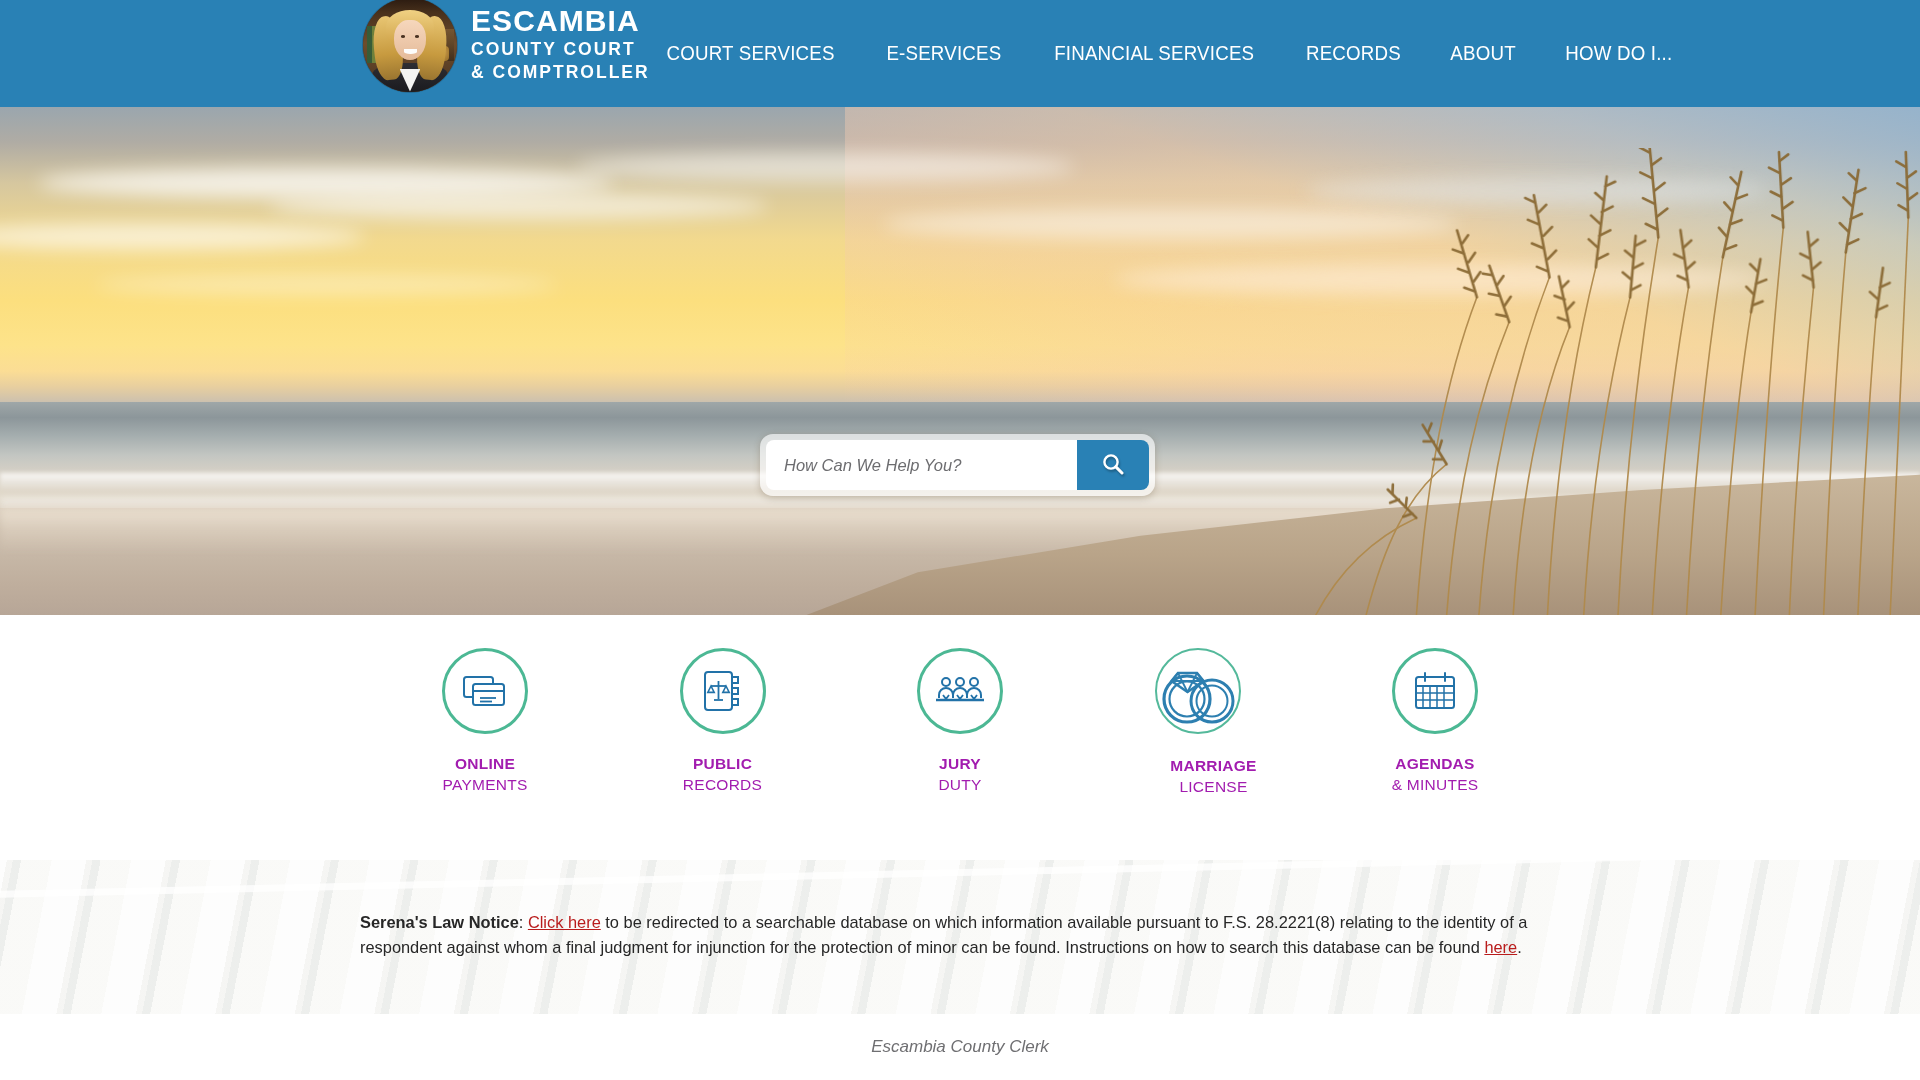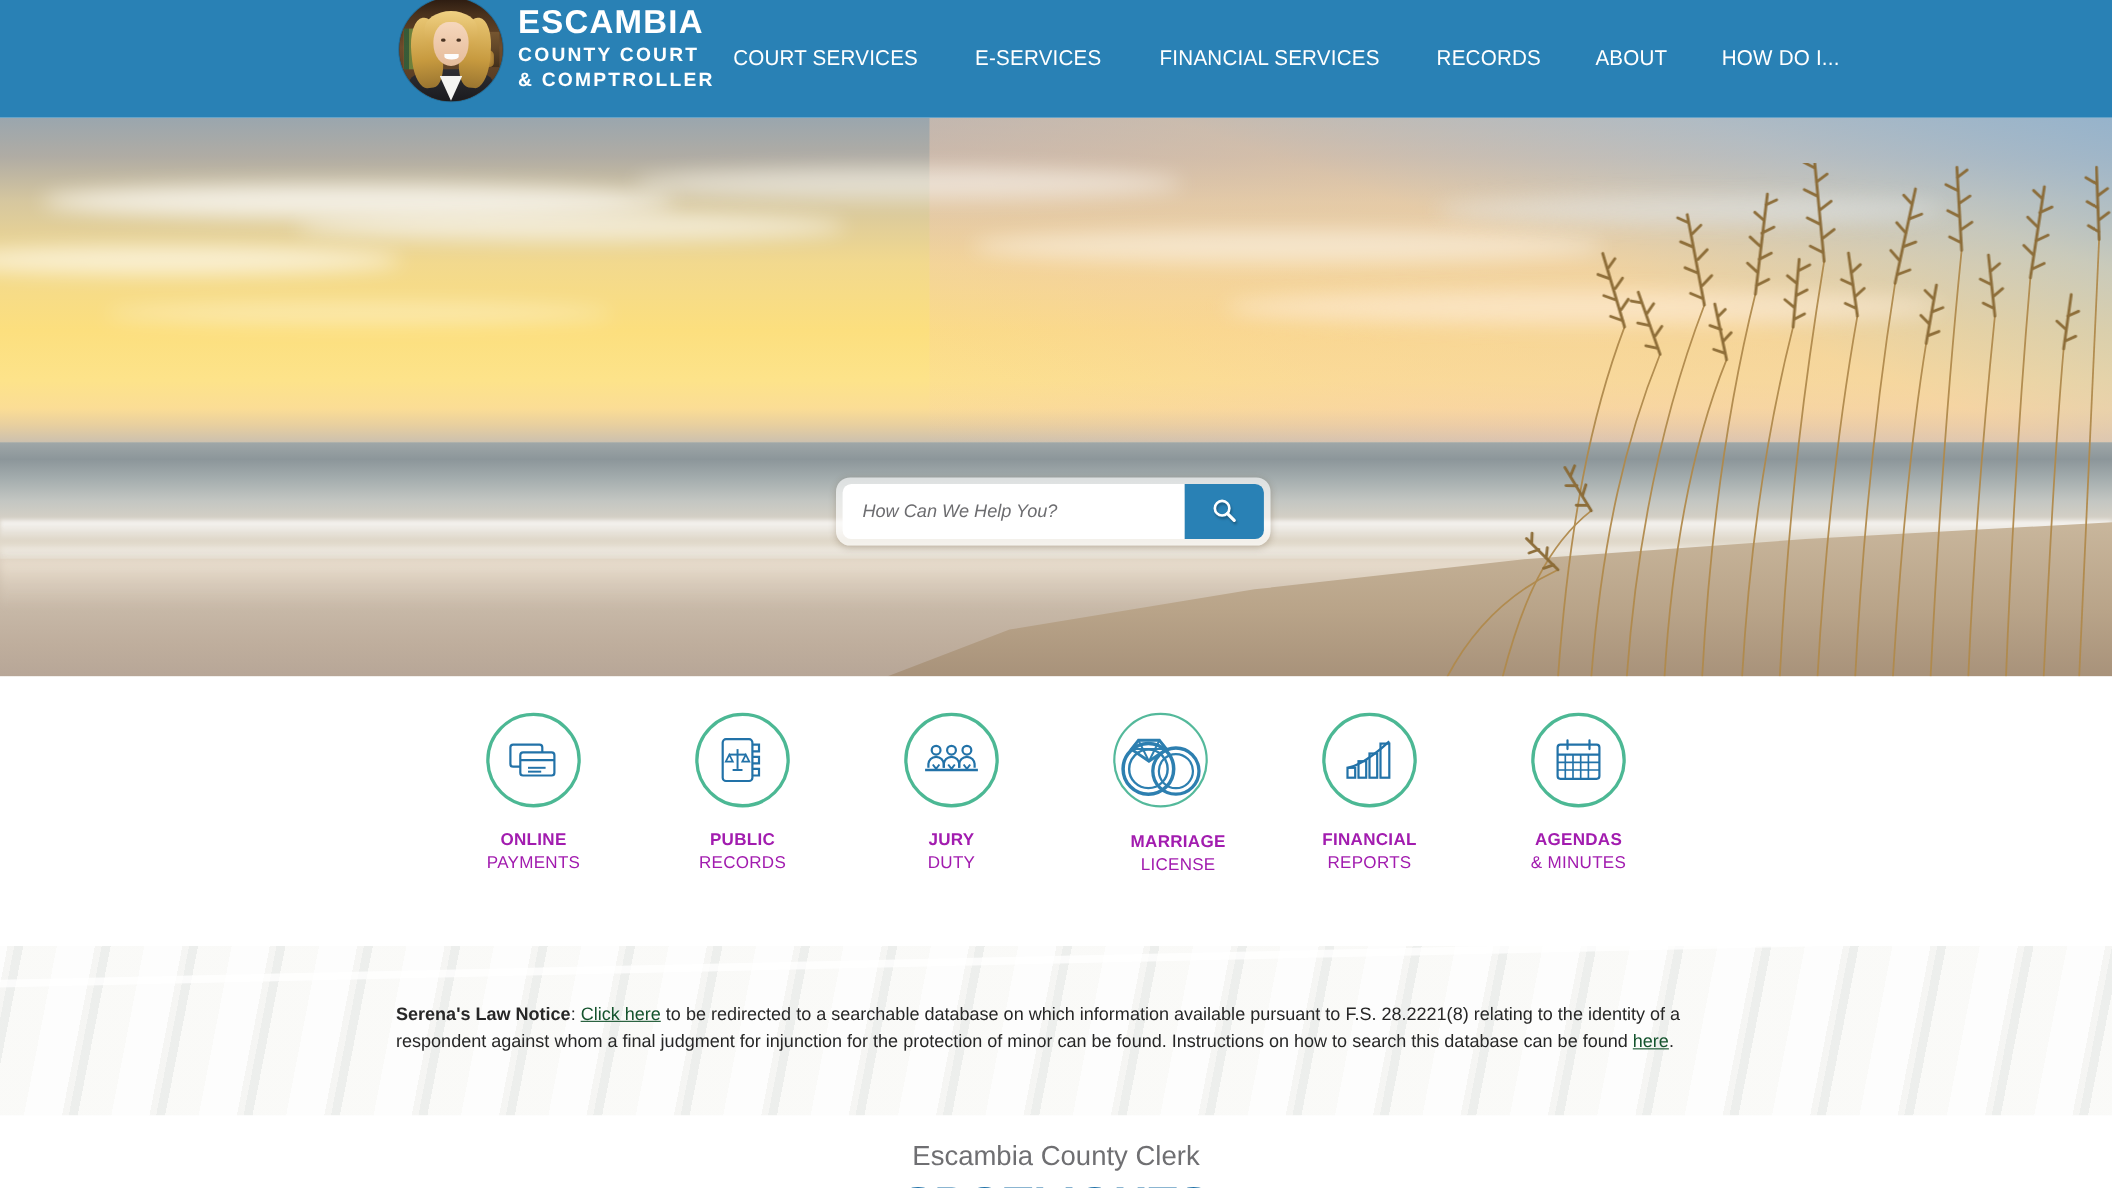--- a/index.html
+++ b/index.html
@@ -288,34 +288,34 @@
   .notice-text {
     position: absolute; left: 50%; transform: translateX(-50%);
     top: 50px; width: 1200px;
     font-size: 16.4px;
     line-height: 1.5;
     color: #272727;
     font-family: "Liberation Sans", sans-serif;
   }
   .notice-text b { font-weight: 700; }
   .notice-link {
-    color: #14532d; text-decoration: underline; cursor: pointer;
+    color: #b91c1c; text-decoration: underline; cursor: pointer;
   }
 
   
   .spotlights {
     position: absolute; top: 1014px; left: 0;
     width: 1920px; height: 66px;
     background: #ffffff;
     z-index: 12;
   }
   .spot-sub {
     position: absolute; left: 50%; transform: translateX(-50%);
     top: 23px;
-    font-size: 25px; color: #6f6f72; white-space: nowrap;
+    font-size: 17px; color: #6f6f72; white-space: nowrap; font-style: italic;
   }
   .spot-title {
     position: absolute; left: 50%; transform: translateX(-50%);
     top: 57px;
     font-size: 43px; font-weight: 700; color: #2272a8;
     letter-spacing: .5px; white-space: nowrap;
   }
 </style>
 </head>
 <body>
@@ -547,35 +547,20 @@
           <path d="M23 21 h19 l6.5 8 L32.5 40 L16.5 29 Z" stroke-width="2.6" fill="none"></path>
           <path d="M16.5 29 H48.5 M23 21 l-6.5 8 M42 21 l6.5 8 M32.5 40 L23 21 M32.5 40 L42 21" stroke-width="1.8"></path>
         </svg>
       </div>
       <div class="svc-label">
         <div class="svc-l1">MARRIAGE</div>
         <div class="svc-l2">LICENSE</div>
       </div>
     </div>
 
-    <div class="svc">
-      <div class="svc-circle">
-        <svg width="46" height="40" viewBox="0 0 46 40" fill="none" stroke="#2272a8" stroke-width="2">
-          <rect x="3" y="27" width="7" height="9"></rect>
-          <rect x="13" y="21" width="7" height="15"></rect>
-          <rect x="23" y="14" width="7" height="22"></rect>
-          <rect x="33" y="5" width="8" height="31"></rect>
-          <path d="M3 27 C14 25 28 15 41 3" stroke-width="2"></path>
-        </svg>
-      </div>
-      <div class="svc-label">
-        <div class="svc-l1">FINANCIAL</div>
-        <div class="svc-l2">REPORTS</div>
-      </div>
-    </div>
 
     <div class="svc">
       <div class="svc-circle">
         <svg width="44" height="42" viewBox="0 0 44 42" fill="none" stroke="#2272a8" stroke-width="2">
           <rect x="3" y="7" width="38" height="31" rx="2.5"></rect>
           <path d="M3 16 H41"></path>
           <path d="M12 3 v8 M32 3 v8" stroke-linecap="round"></path>
           <path d="M10 16 V38 M17 16 V38 M24 16 V38 M31 16 V38" stroke-width="1.5"></path>
           <path d="M3 23 H41 M3 30 H41" stroke-width="1.5"></path>
         </svg>

